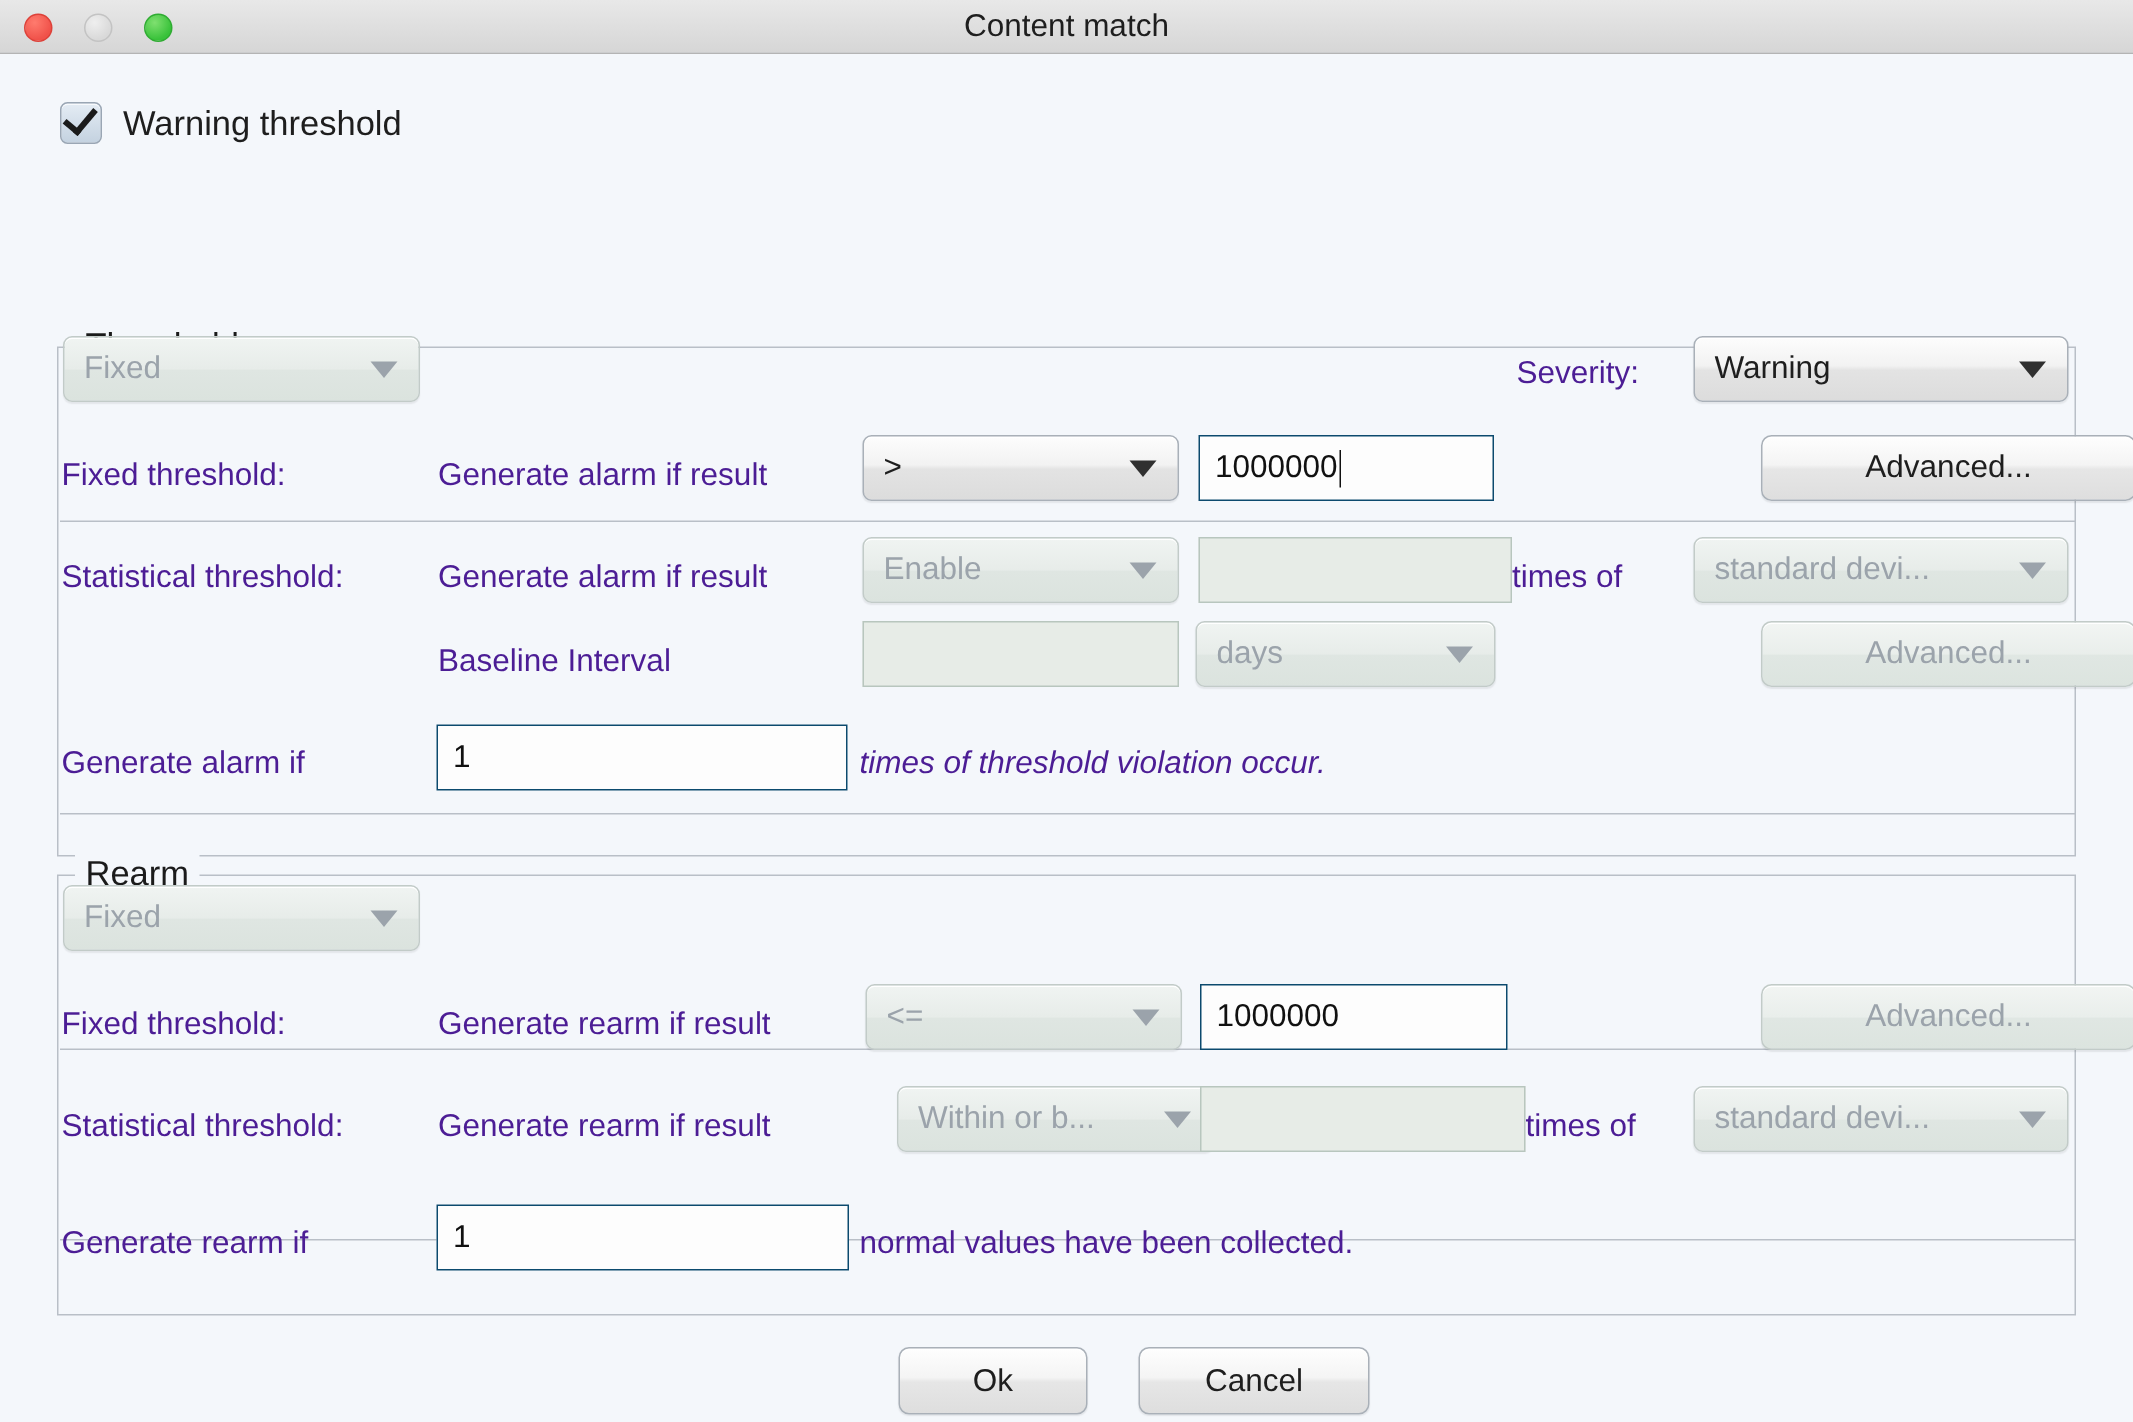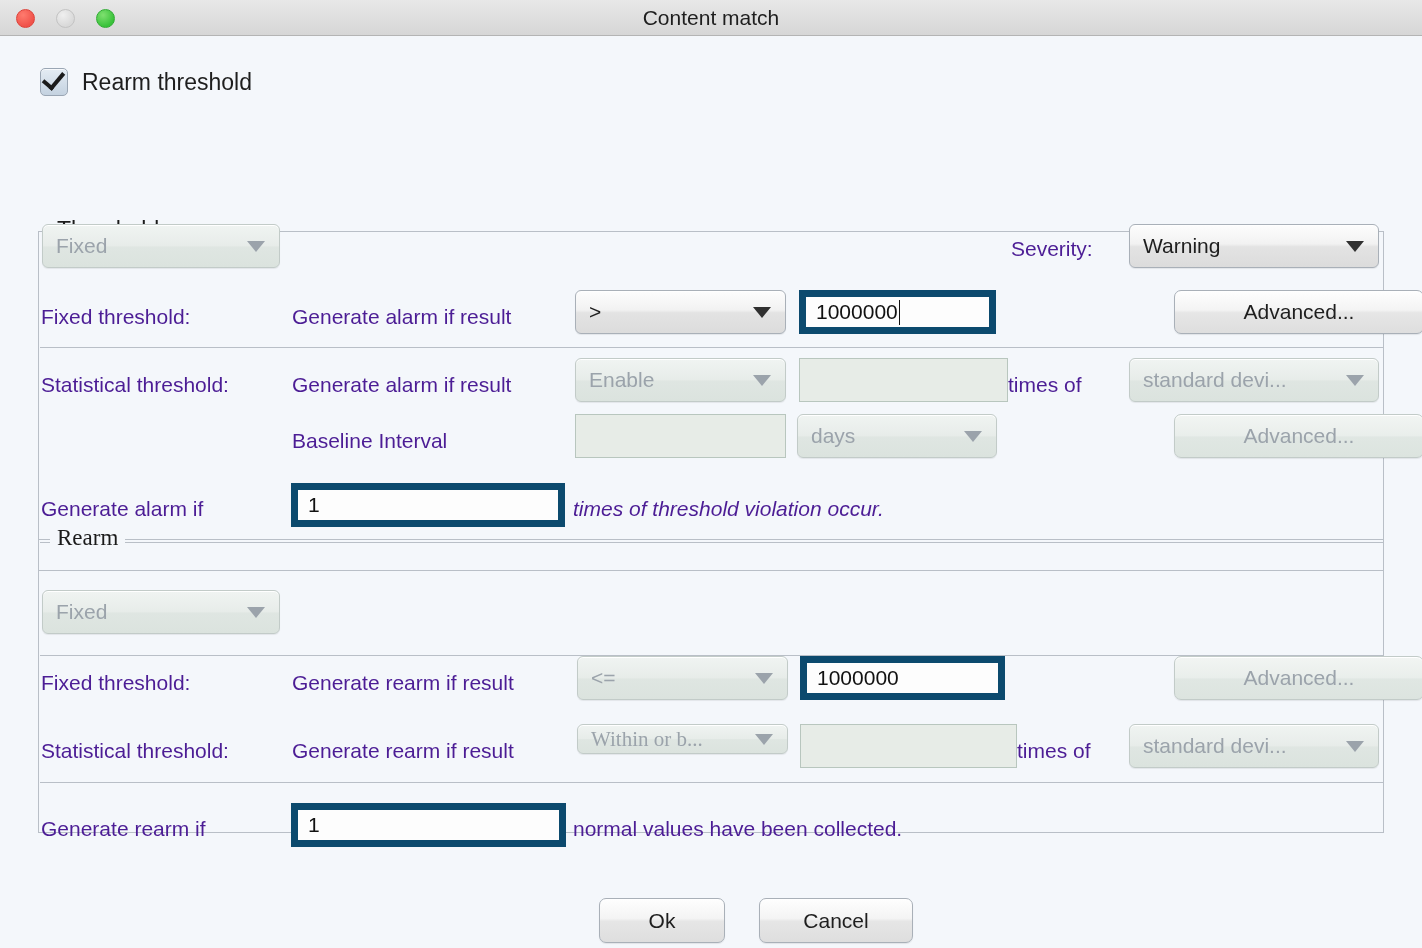--- a/index.html
+++ b/index.html
@@ -154,21 +154,21 @@
     position: relative;
     z-index: 1;
     overflow: hidden;
     white-space: nowrap;
   }
 
   
   .field {
     position: absolute;
     box-sizing: border-box;
-    border: 7px solid #0c4a6e;
+    border: 1px solid #0c4a6e;
     background: #fdfdfd;
     font-size: 21px;
     color: #111;
     display: flex;
     align-items: center;
     padding-left: 10px;
   }
   .field.disabled {
     border: 1px solid #b8c6be;
     background: #e7ece7;
@@ -212,21 +212,21 @@
   <div class="traffic max"></div>
   <div class="titlebar-title">Content match</div>
 </div>
 
 <div class="content">
 
   <div class="check-row">
     <div class="checkbox">
       <div class="tick"></div>
     </div>
-    <div class="check-label">Rearm threshold</div>
+    <div class="check-label">Warning threshold</div>
   </div>
 
   <div class="group" style="left:38px; top:155px; width:1346px; height:340px;margin-top:40px;">
     <div class="group-title">Threshold</div>
 
     <div class="sep" style="left:1px; top:115px; width:1344px;"></div>
 
     <div class="sep" style="left:1px; top:310px; width:1344px;"></div>
   </div>
 
@@ -281,21 +281,21 @@
   <div class="btn disabled" style="left:1129px; top:378px; width:250px; height:44px;">
     <span>Advanced...</span>
   </div>
 
   <div class="lbl" style="left:41px; top:462px;">Generate alarm if</div>
   <div class="field" style="left:291px; top:447px; width:274px; height:44px;">
     <span>1</span>
   </div>
   <div class="lbl" style="left:573px; top:462px;font-style:italic;">times of threshold violation occur.</div>
 
-  <div class="group" style="left:38px; top:503px; width:1346px; height:294px;font-family:Liberation Serif, serif;">
+  <div class="group" style="left:38px; top:547px; width:1346px; height:294px;">
     <div class="group-title">Rearm</div>
     <div class="sep" style="left:1px; top:115px; width:1344px;"></div>
     <div class="sep" style="left:1px; top:242px; width:1344px;"></div>
   </div>
 
   <div class="combo disabled" style="left:42px; top:554px; width:238px; height:44px;">
     <span class="ctext">Fixed</span>
     <span class="chev"></span>
   </div>
 
@@ -307,21 +307,21 @@
   </div>
   <div class="field" style="left:800px; top:620px; width:205px; height:44px;">
     <span>1000000</span>
   </div>
   <div class="btn disabled" style="left:1129px; top:620px; width:250px; height:44px;">
     <span>Advanced...</span>
   </div>
 
   <div class="lbl" style="left:41px; top:704px;">Statistical threshold:</div>
   <div class="lbl" style="left:292px; top:704px;">Generate rearm if result</div>
-  <div class="combo disabled" style="left:577px; top:688px; width:211px; height:30px;font-family:Liberation Serif, serif;">
+  <div class="combo disabled" style="left:598px; top:688px; width:211px; height:44px;">
     <span class="ctext">Within or b...</span>
     <span class="chev"></span>
   </div>
   <div class="field disabled" style="left:800px; top:688px; width:217px; height:44px;">
     <span></span>
   </div>
   <div class="lbl" style="left:1017px; top:704px;">times of</div>
   <div class="combo disabled" style="left:1129px; top:688px; width:250px; height:44px;">
     <span class="ctext">standard devi...</span>
     <span class="chev"></span>

